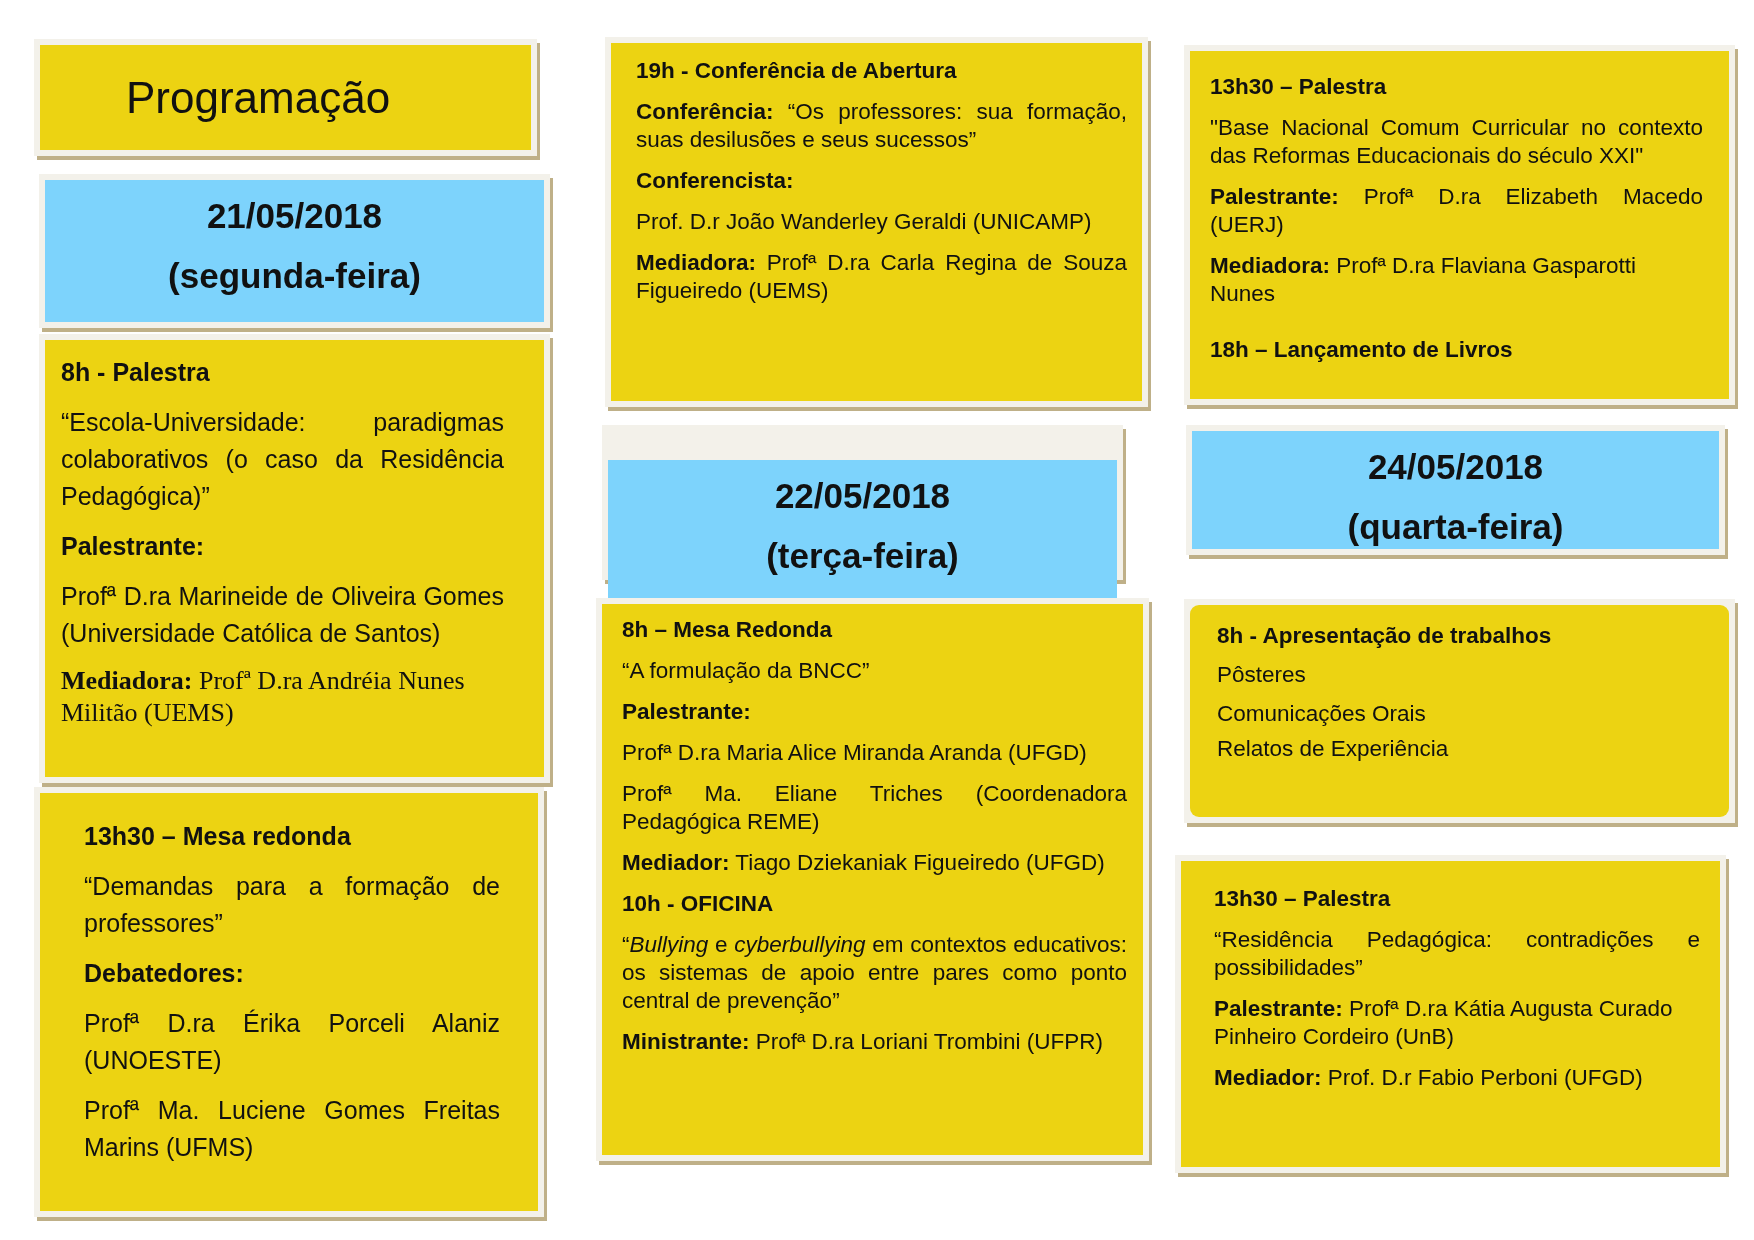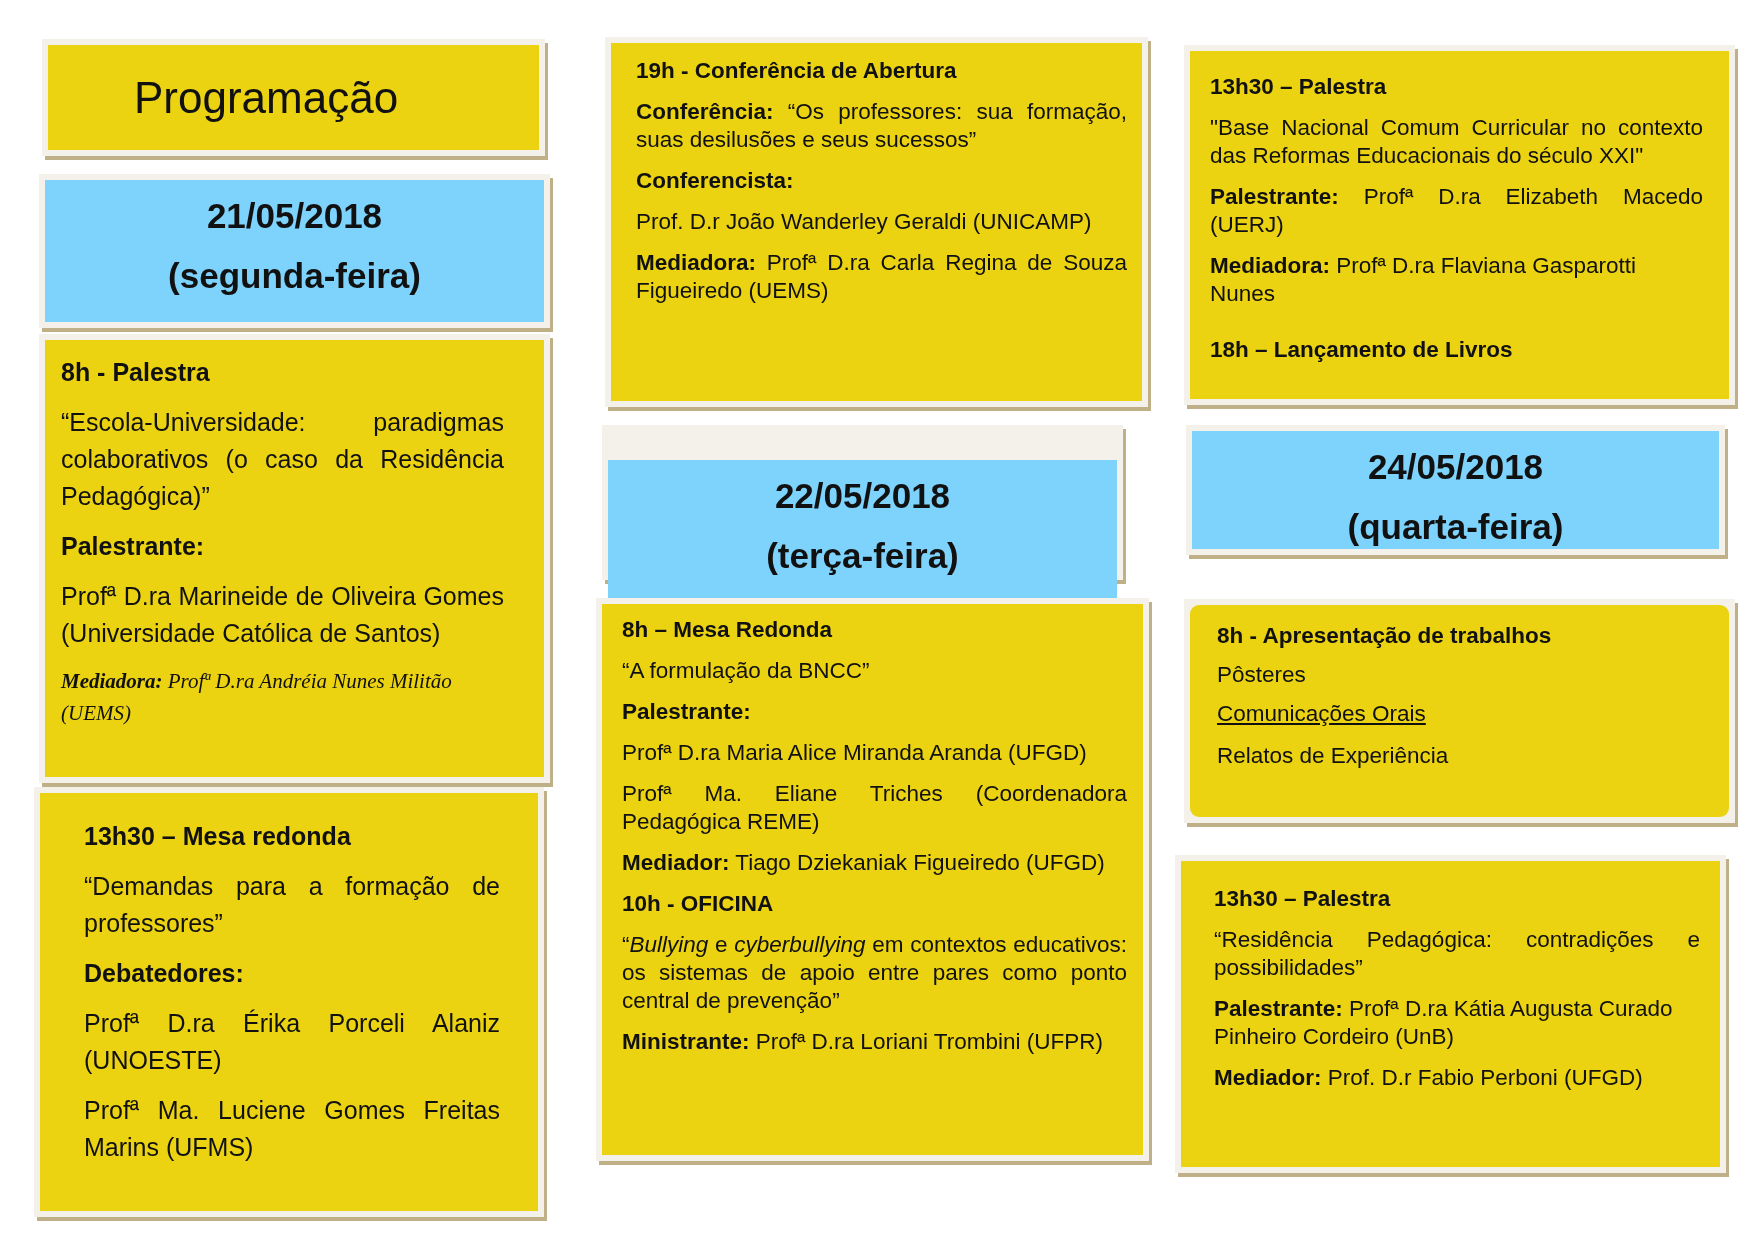--- a/index.html
+++ b/index.html
@@ -10,29 +10,29 @@
   .inner { width: 100%; height: 100%; box-sizing: border-box; background: #ecd312; }
   .inner.pale { background: #7dd3fc; }
   .title { font-size: 44px; padding-left: 86px; padding-top: 28px; }
   .date-box .inner { text-align: center; font-weight: bold; }
   .date-line { font-size: 35px; line-height: 60px; }
   p { margin: 0; }
   .ev { font-size: 25px; line-height: 37px; text-align: justify; }
   .ev.sm { font-size: 22.5px; line-height: 28px; }
   .ev .blk { margin-bottom: 13px; }
   .b { font-weight: bold; }
-  .serif { font-family: "Liberation Serif", serif; font-size: 21px; line-height: 32px; text-align: left; font-style: italic; }
+  .serif { font-family: "Liberation Serif", serif; font-size: 26px; line-height: 32px; text-align: left; }
   .serif .b { font-weight: bold; }
   .it { font-style: italic; }
   .left-al { text-align: left; }
 </style>
 </head>
 <body>
 
-<div class="box" style="left:42px;top:39px;width:503px;height:117px;">
+<div class="box" style="left:34px;top:39px;width:503px;height:117px;">
   <div class="inner title">Programação</div>
 </div>
 
 <div class="box date-box" style="left:39px;top:174px;width:511px;height:154px;">
   <div class="inner pale" style="padding-top:6px;">
     <div class="date-line">21/05/2018</div>
     <div class="date-line">(segunda-feira)</div>
   </div>
 </div>
 
@@ -101,21 +101,21 @@
   <div class="inner pale" style="padding-top:6px;">
     <div class="date-line">24/05/2018</div>
     <div class="date-line">(quarta-feira)</div>
   </div>
 </div>
 
 <div class="box" style="left:1184px;top:599px;width:551px;height:224px;">
   <div class="inner ev sm left-al" style="padding:17px 20px 0 27px;border-radius:9px;">
     <p class="b" style="margin-bottom:11px;">8h - Apresentação de trabalhos</p>
     <p style="margin-bottom:11px;">Pôsteres</p>
-    <p style="margin-bottom:14px;text-decoration:underline;">Comunicações Orais</p>
+    <p style="margin-bottom:7px;">Comunicações Orais</p>
     <p>Relatos de Experiência</p>
   </div>
 </div>
 
 <div class="box" style="left:1175px;top:855px;width:551px;height:318px;">
   <div class="inner ev sm" style="padding:24px 20px 0 33px;">
     <p class="blk b">13h30 – Palestra</p>
     <p class="blk">“Residência Pedagógica: contradições e possibilidades”</p>
     <p class="blk left-al"><span class="b">Palestrante:</span><span> Profª D.ra Kátia Augusta Curado Pinheiro Cordeiro (UnB)</span></p>
     <p class="blk"><span class="b">Mediador:</span><span> Prof. D.r Fabio Perboni (UFGD)</span></p>

